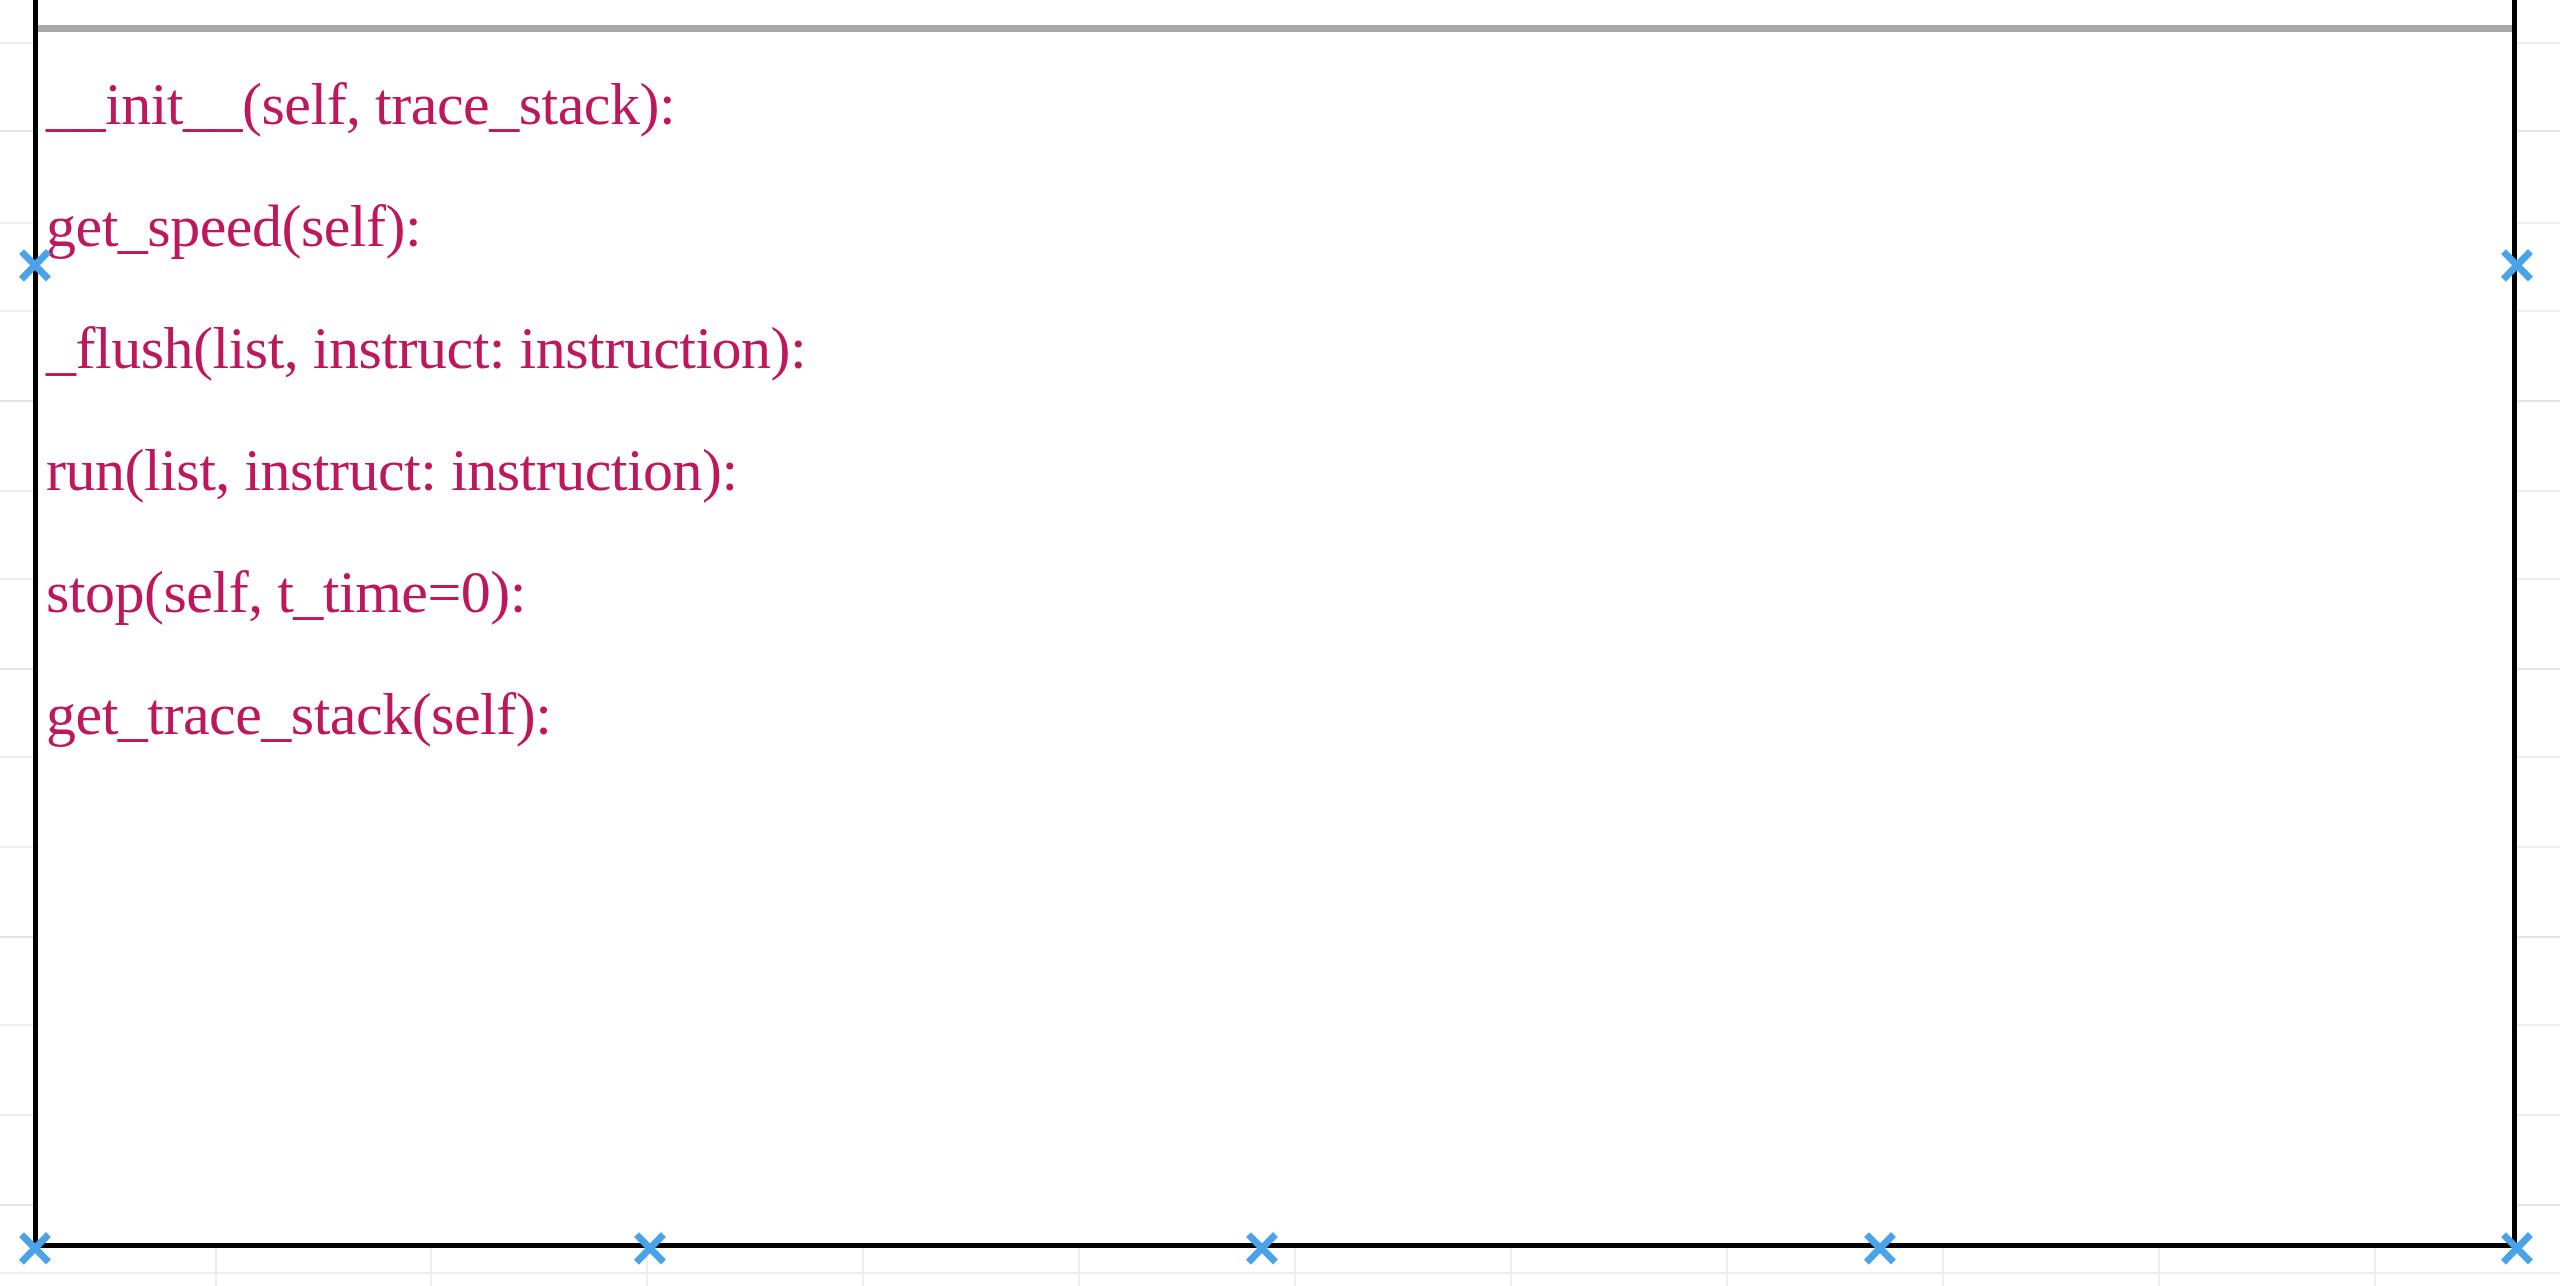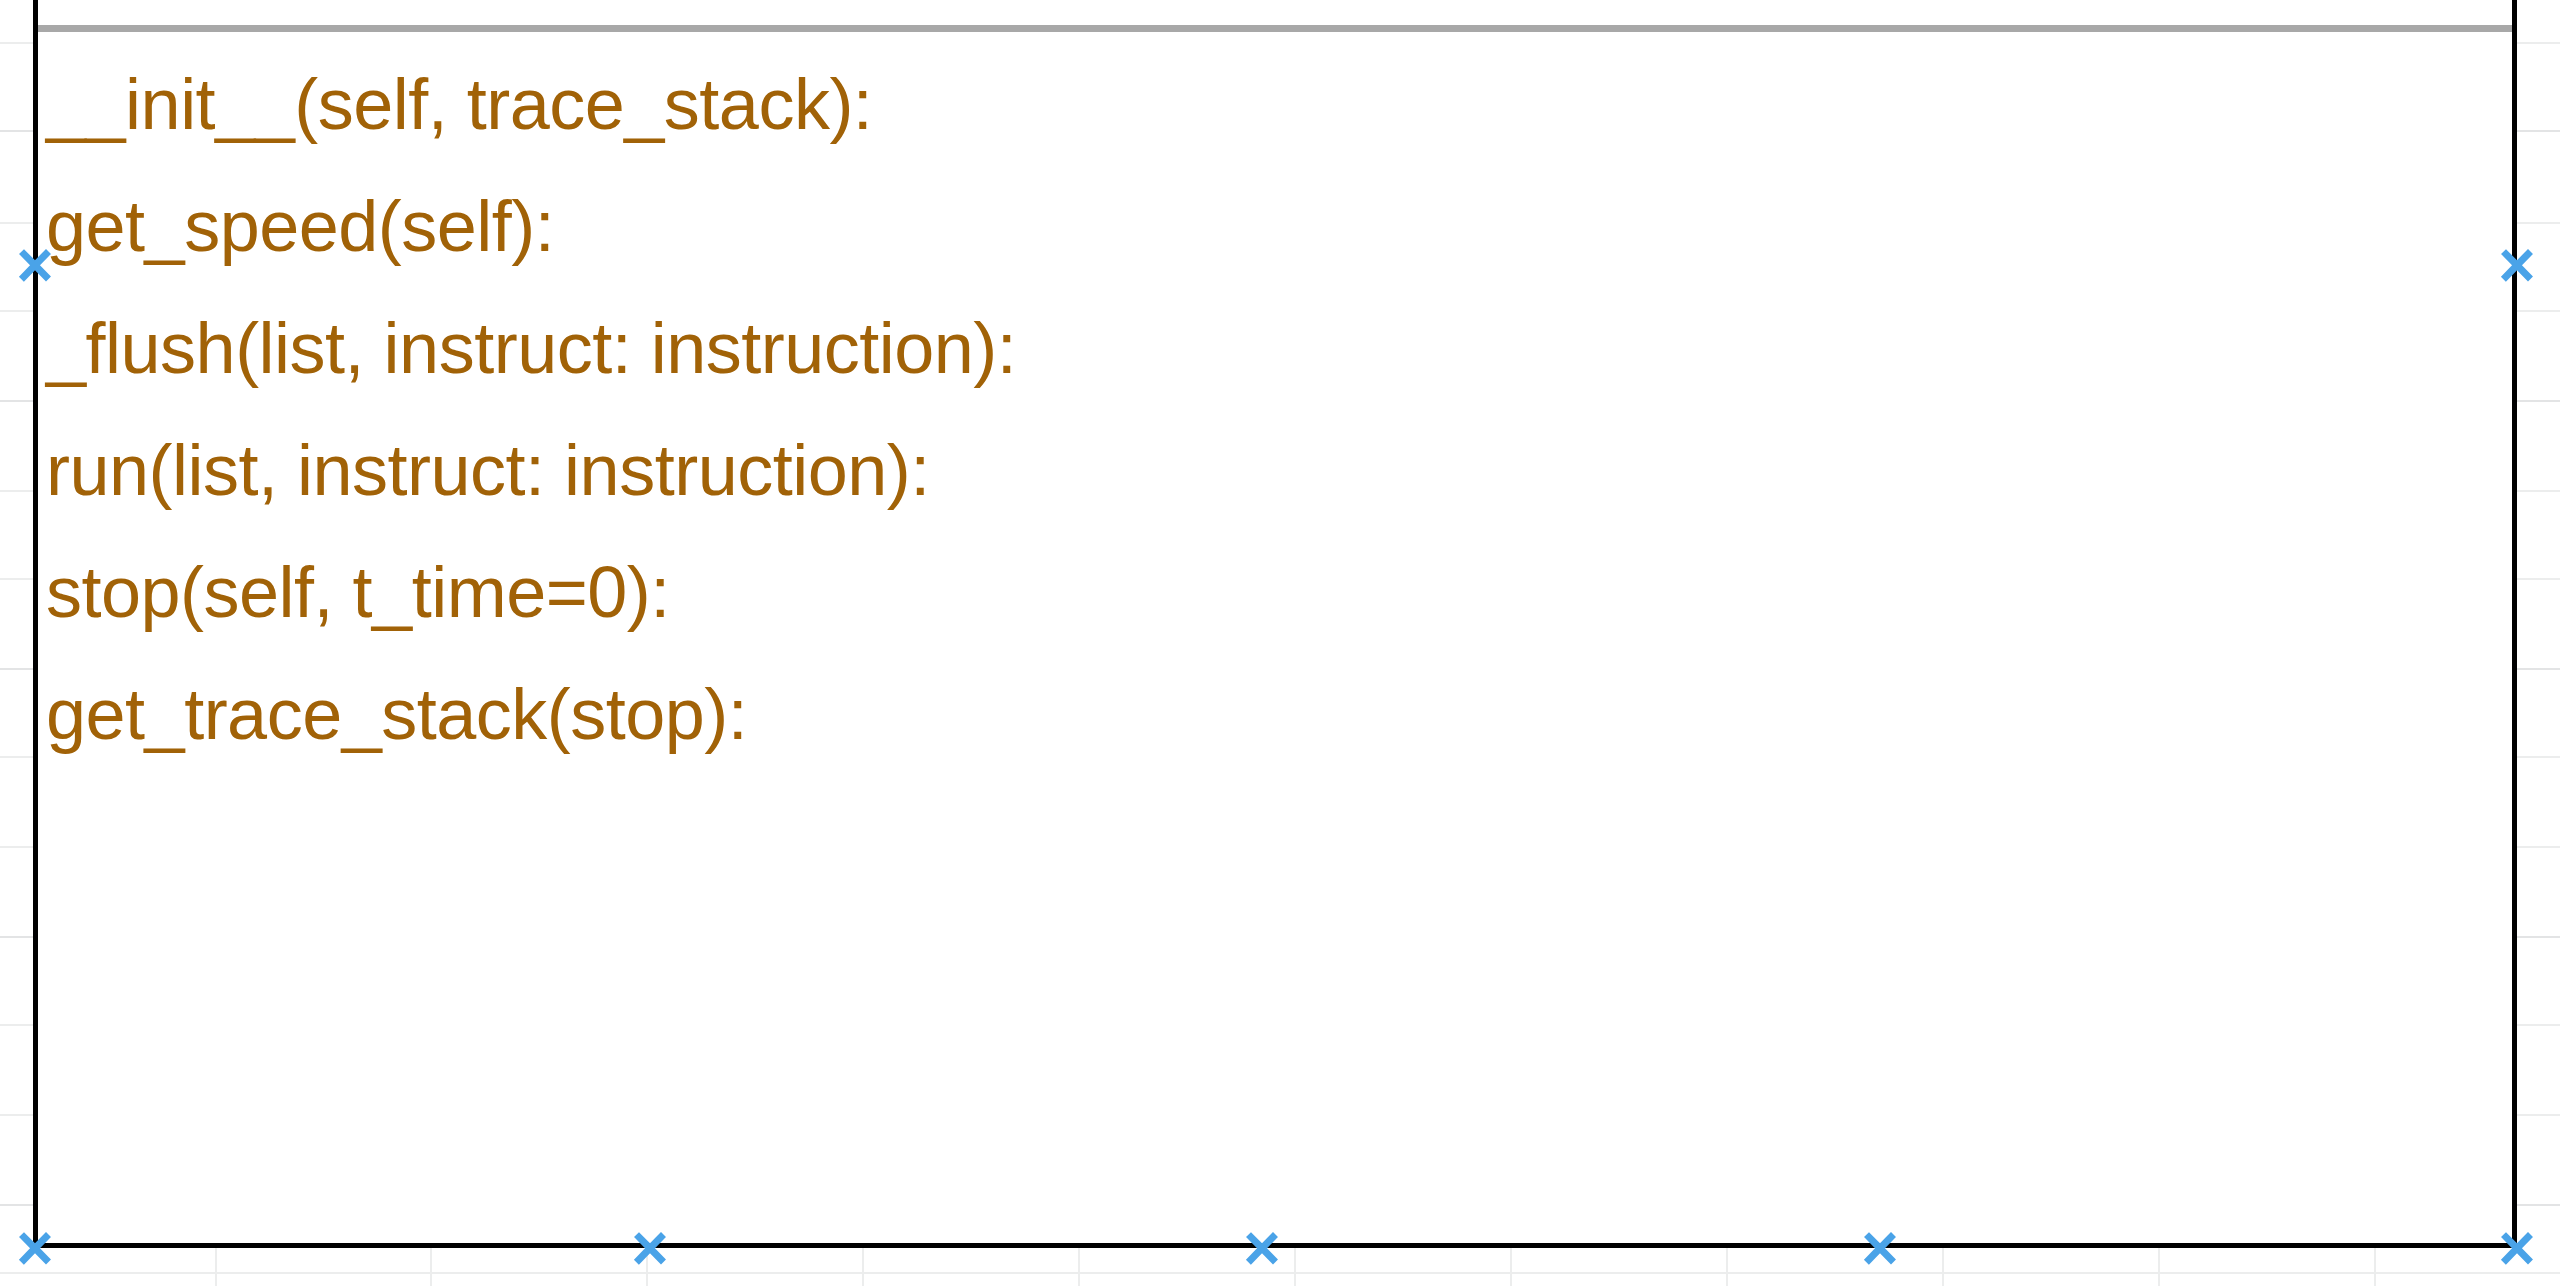--- a/index.html
+++ b/index.html
@@ -69,23 +69,23 @@
     height: 7px;
     background: #a8a8a8;
   }
 
   
   #shape-text {
     position: absolute;
     left: 8px;
     top: 44px;
     width: 2470px;
-    color: #a16207;
-    font-family: Liberation Sans, sans-serif;
-    font-size: 72px;
+    color: #be185d;
+    font-family: Liberation Serif, serif;
+    font-size: 60px;
     line-height: 122px;
     letter-spacing: -0.5px;
     white-space: nowrap;
   }
   .code-line {
     height: 122px;
     white-space: nowrap;
     overflow: visible;
   }
 
@@ -148,21 +148,21 @@
 
   <div id="shape">
     <div id="shape-divider"></div>
 
     <div id="shape-text">
       <div class="code-line">__init__(self, trace_stack):</div>
       <div class="code-line">get_speed(self):</div>
       <div class="code-line">_flush(list, instruct: instruction):</div>
       <div class="code-line">run(list, instruct: instruction):</div>
       <div class="code-line">stop(self, t_time=0):</div>
-      <div class="code-line">get_trace_stack(stop):</div>
+      <div class="code-line">get_trace_stack(self):</div>
     </div>
   </div>
 
   <div id="handle-layer">
       <div class="handle" style="left: 35px; top: 265px; color: rgb(74, 163, 232);"></div>
       <div class="handle" style="left: 2517px; top: 265px; color: rgb(74, 163, 232);"></div>
       <div class="handle" style="left: 35px; top: 1248px; color: rgb(74, 163, 232);"></div>
       <div class="handle" style="left: 650px; top: 1248px; color: rgb(74, 163, 232);"></div>
       <div class="handle" style="left: 1262px; top: 1248px; color: rgb(74, 163, 232);"></div>
       <div class="handle" style="left: 1880px; top: 1248px; color: rgb(74, 163, 232);"></div>

